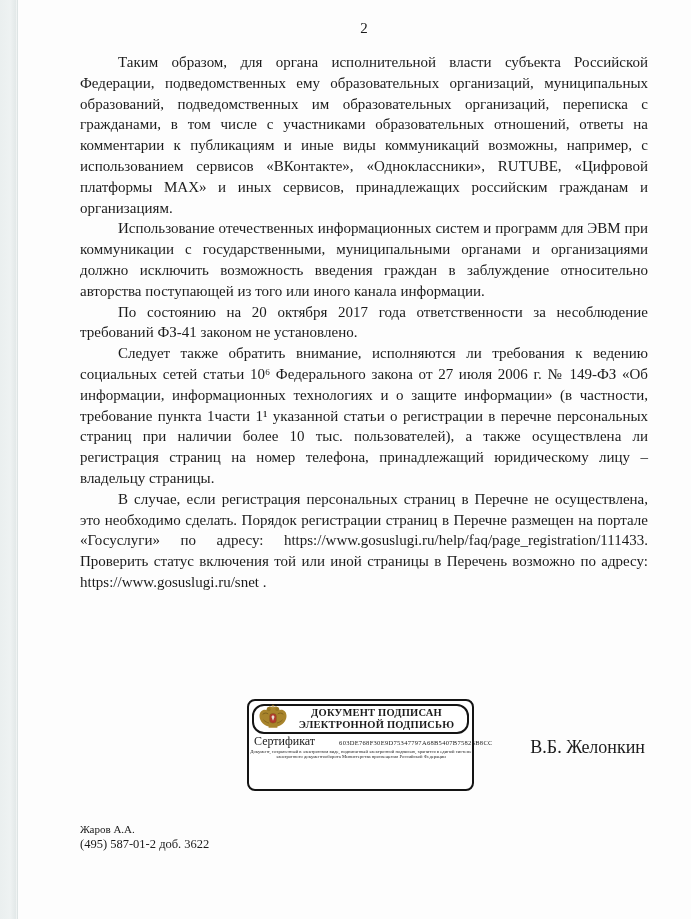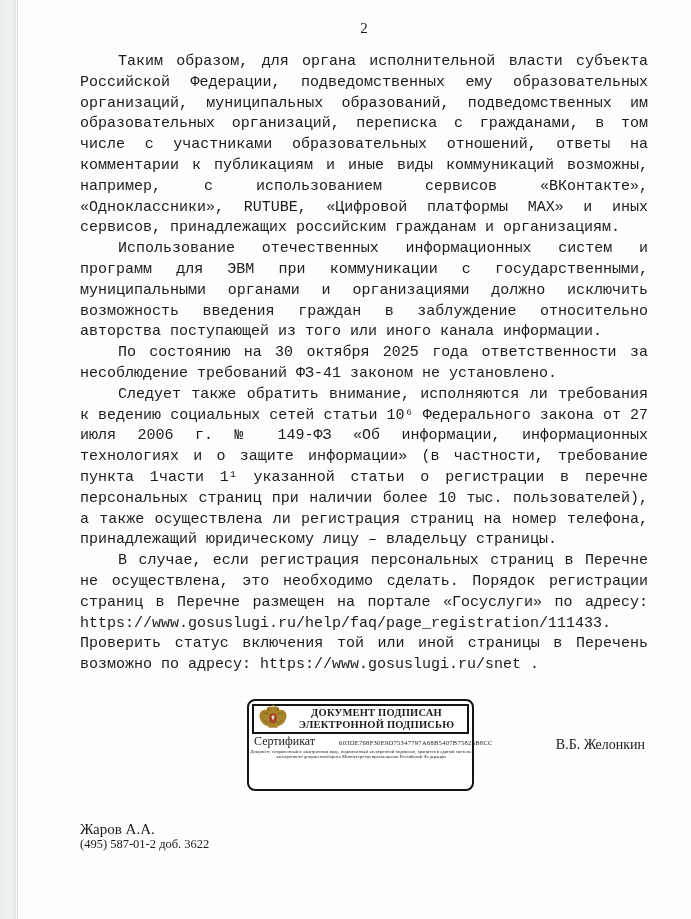--- a/index.html
+++ b/index.html
@@ -16,31 +16,30 @@
     border-right:1px solid #dde4e4;
   }
   .page-number{
     position:absolute;left:80px;top:20px;width:568px;
     text-align:center;font-size:15px;
   }
   .doc-body{
     position:absolute;left:80px;top:52px;width:568px;
     font-size:15px;line-height:20.8px;text-align:justify;
     text-rendering:optimizeLegibility;
-    font-family:Liberation Mono, monospace;
   }
   .doc-body p{margin:0;text-indent:38px;}
   
   .stamp{
     position:absolute;left:247px;top:699px;width:227px;height:92px;
     border:2px solid #141414;border-radius:8px;background:#fff;
     box-sizing:border-box;font-family:"Liberation Serif","DejaVu Serif",serif;
   }
   .stamp-header{
-    margin:3px 3px 1px 3px;border:2px solid #141414;border-radius:0;
+    margin:3px 3px 1px 3px;border:2px solid #141414;border-radius:12px;
     display:flex;align-items:center;height:30px;box-sizing:border-box;
     padding:1px 3px;
   }
   .stamp-title{
     flex:1;text-align:center;font-weight:bold;font-size:10.5px;line-height:12px;
     letter-spacing:.2px;
   }
   .stamp-line{
     display:flex;align-items:baseline;padding:0 5px;margin-top:1px;
     white-space:nowrap;
@@ -49,39 +48,39 @@
   .stamp-label{font-size:12px;line-height:12.5px;}
   .stamp-value{font-size:6.5px;margin-left:4px;letter-spacing:.3px;}
   .stamp-value.bold{font-weight:bold;font-size:7px;}
   .fine-print{
     font-size:6.5px;line-height:6.8px;text-align:center;
     width:138%;margin-left:-19%;transform:scale(0.72);transform-origin:50% 0;
     margin-top:1px;color:#222;
   }
   .signature{
     position:absolute;left:480px;top:737px;width:165px;
-    text-align:right;font-size:14px;
+    text-align:right;font-size:18px;
   }
   .footer{
     position:absolute;left:80px;top:822px;
   }
-  .footer .name{font-size:15px;line-height:14px;}
+  .footer .name{font-size:11px;line-height:14px;}
   .footer .phone{font-size:12.5px;line-height:16px;}
 </style>
 </head>
 <body>
 
 <div class="edge-strip"></div>
 
 <div class="page-number">2</div>
 
 <div class="doc-body">
   <p>Таким образом, для органа исполнительной власти субъекта Российской Федерации, подведомственных ему образовательных организаций, муниципальных образований, подведомственных им образовательных организаций, переписка с гражданами, в том числе с участниками образовательных отношений, ответы на комментарии к публикациям и иные виды коммуникаций возможны, например, с использованием сервисов «ВКонтакте», «Одноклассники», RUTUBE, «Цифровой платформы MAX» и иных сервисов, принадлежащих российским гражданам и организациям.</p>
   <p>Использование отечественных информационных систем и программ для ЭВМ при коммуникации с государственными, муниципальными органами и организациями должно исключить возможность введения граждан в заблуждение относительно авторства поступающей из того или иного канала информации.</p>
-  <p>По состоянию на 30 октября 2025 года ответственности за несоблюдение требований ФЗ-41 законом не установлено.</p>
+  <p>По состоянию на 20 октября 2017 года ответственности за несоблюдение требований ФЗ-41 законом не установлено.</p>
   <p>Следует также обратить внимание, исполняются ли требования к ведению социальных сетей статьи 10⁶  Федерального закона от 27 июля 2006 г. № 149-ФЗ «Об информации, информационных технологиях и о защите информации» (в частности, требование пункта 1части 1¹ указанной статьи о регистрации в перечне персональных страниц при наличии более 10 тыс. пользователей), а также осуществлена ли регистрация страниц на номер телефона, принадлежащий юридическому лицу – владельцу страницы.</p>
   <p>В случае, если регистрация персональных страниц в Перечне не осуществлена, это необходимо сделать. Порядок регистрации страниц в Перечне размещен на портале «Госуслуги» по адресу: https://www.gosuslugi.ru/help/faq/page_registration/111433. Проверить статус включения той или иной страницы в Перечень возможно по адресу: https://www.gosuslugi.ru/snet .</p>
 </div>
 
 <div class="stamp">
   <div class="stamp-header">
     <span>
       <svg width="32" height="27" viewBox="0 0 40 34" aria-hidden="true">
         <path d="M20 4 C14 1.5 12 5.5 13.2 8 C8 5.5 3 9 3 15 C3 22 9 27 14.5 28.2 L14.5 30 L25.5 30 L25.5 28.2 C31 27 37 22 37 15 C37 9 32 5.5 26.8 8 C28 5.5 26 1.5 20 4 Z" fill="#a8842c"></path>
         <path d="M7 13 C9 11 12 11 14 12.5 M33 13 C31 11 28 11 26 12.5" stroke="#7d611c" stroke-width="1.2" fill="none"></path>

